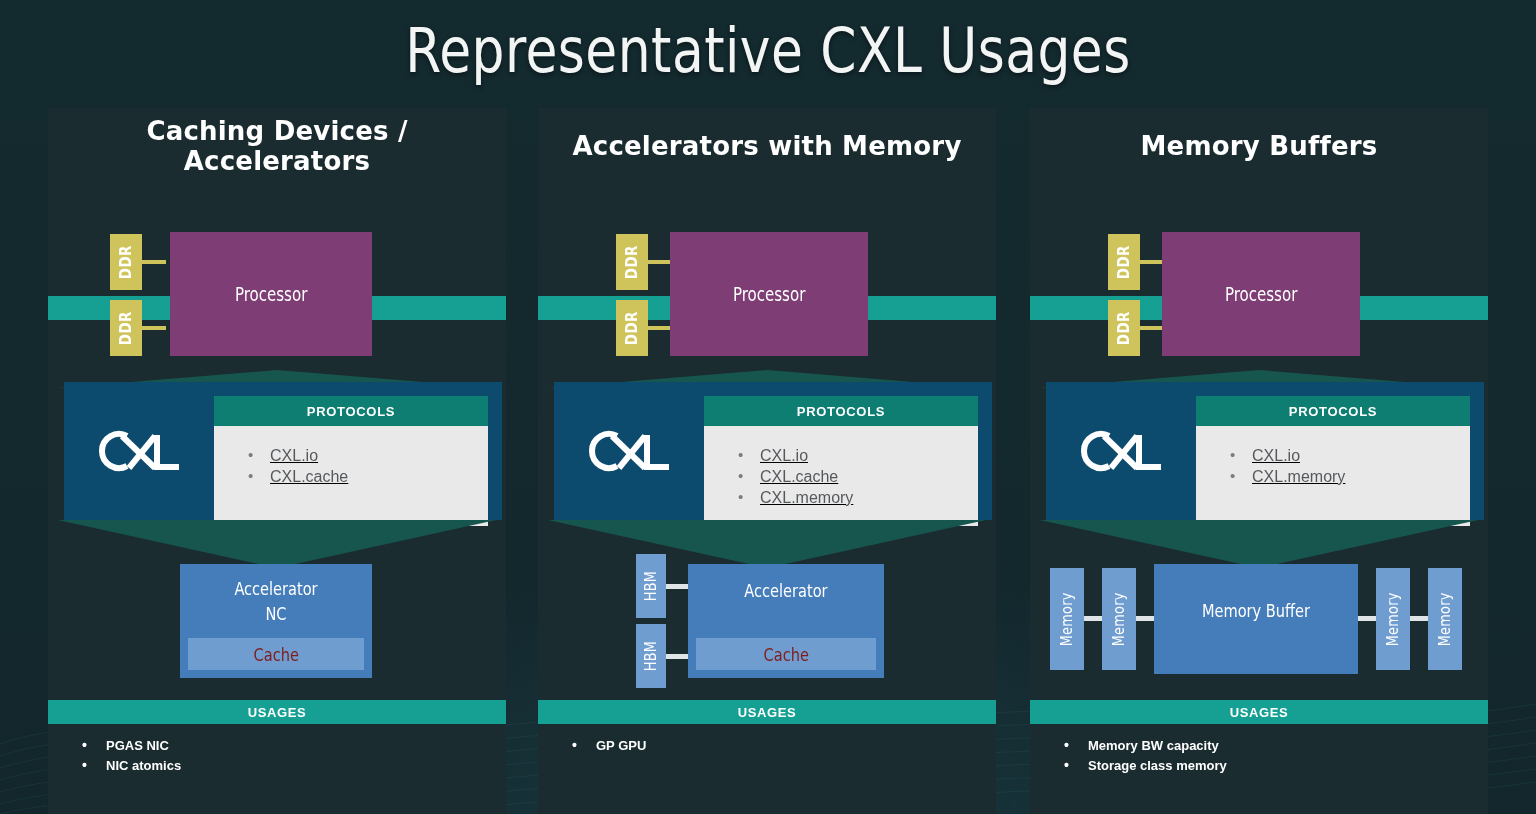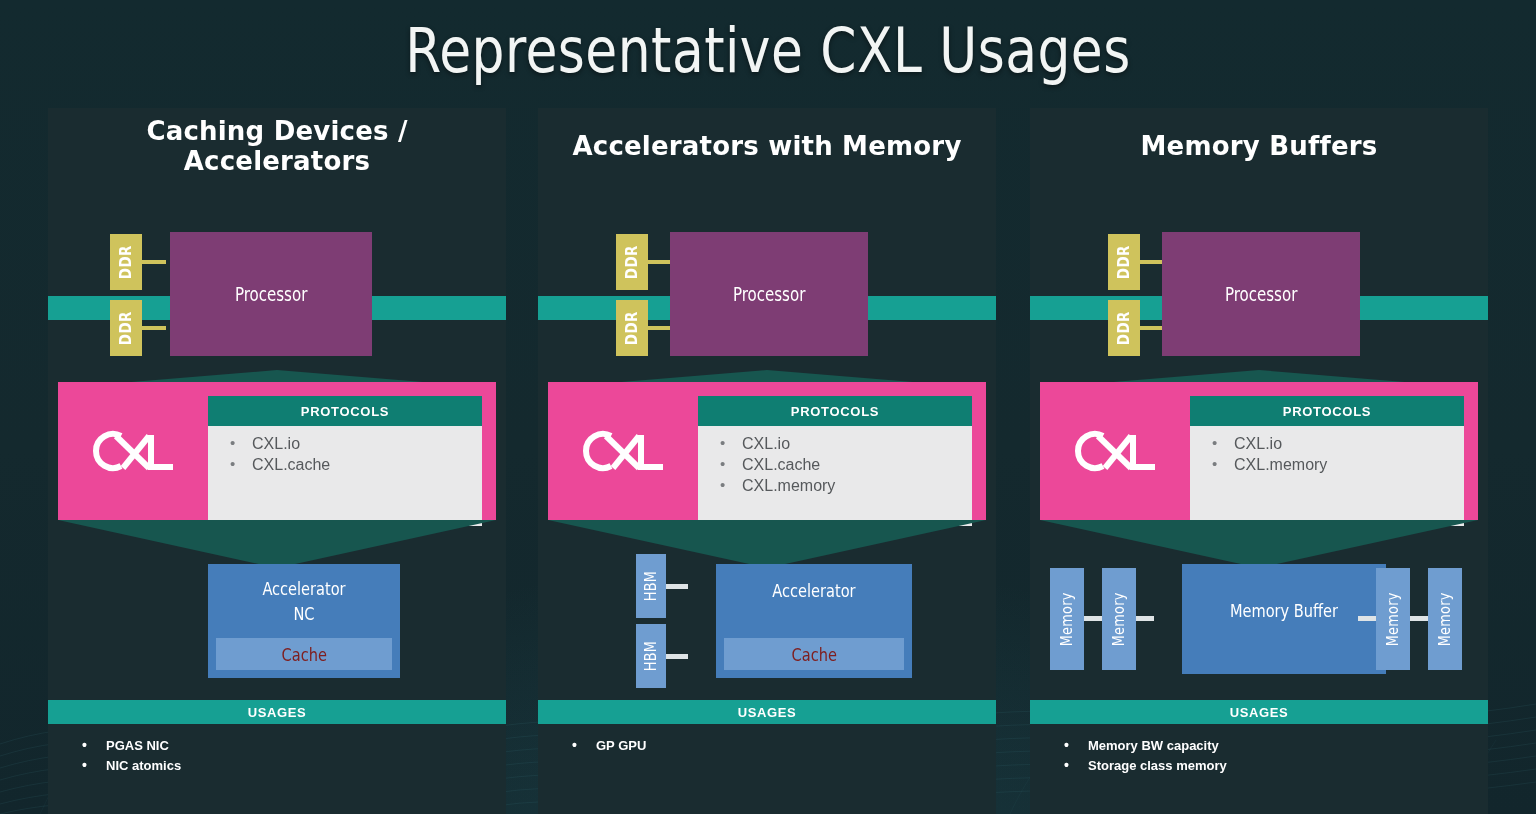--- a/index.html
+++ b/index.html
@@ -102,22 +102,22 @@
   .cxl-wrap { position:absolute; left:0; width:100%; }
 
   .cxl-wing-top, .cxl-wing-bot {
     position:absolute; left:10px; width:calc(100% - 20px);
     background:#17564f;
   }
   .cxl-wing-top { clip-path: polygon(0% 100%, 50% 0%, 100% 100%); }
   .cxl-wing-bot { clip-path: polygon(0% 0%, 100% 0%, 50% 100%); }
 
   .cxl-body {
-    position:absolute; left:10px; width:calc(100% - 20px);
-    background:#ec4899;
+    position:absolute; left:16px; width:calc(100% - 20px);
+    background:#0c4a6e;
   }
   .cxl-logo {
     position:absolute; left:0; top:0; bottom:0;
     width:146px;
     display:flex; align-items:center; justify-content:center;
   }
   .cxl-logo svg { display:block; }
 
   .protocols {
     position:absolute; right:14px; top:14px;
@@ -125,21 +125,21 @@
   .protocols-head {
     height:30px; background:#0f7e72;
     display:flex; align-items:center; justify-content:center;
     color:#ffffff; font-size:13px; font-weight:bold; letter-spacing:.7px;
   }
   .protocols-body {
     background:#e9e9ea;
     padding:7px 0 0 0;
     min-height:100px;
   }
-  .protocols-body ul { list-style:none; margin:0; padding:0; }
+  .protocols-body ul { list-style:none; margin:12px; padding:0;text-decoration:underline; }
   .protocols-body li {
     position:relative;
     color:#56595c;
     font-size:16px;
     line-height:21px;
     padding-left:44px;
     font-family:"Liberation Sans", sans-serif;
   }
   .protocols-body li:before {
     content:"•";
@@ -148,21 +148,20 @@
   }
 
   
   .device-row { position:absolute; left:0; width:100%; }
 
   .devbox {
     position:absolute;
     background:#457dba;
     color:#ffffff;
     font-family:"DejaVu Sans Condensed","Liberation Sans", sans-serif;
-    margin-left:28px;
   }
   .devbox .dev-title {
     position:absolute; left:0; width:100%;
     text-align:center;
     font-size:18px;
     line-height:25px;
   }
   .devbox .dev-title span { display:block; transform:scaleX(.9); }
 
   .cache {

